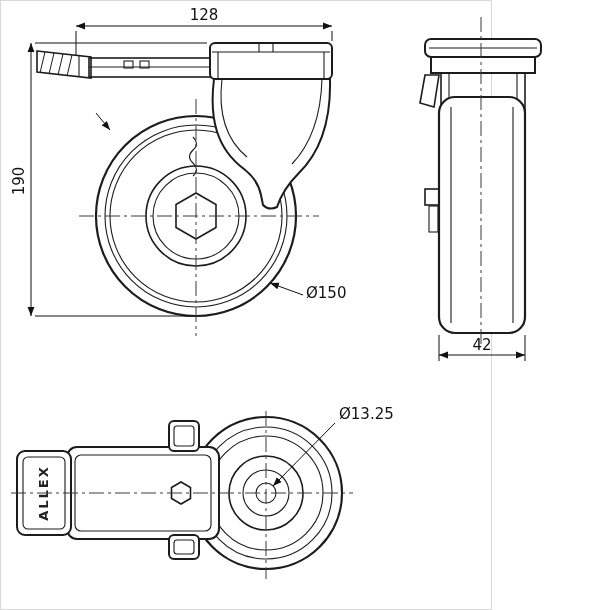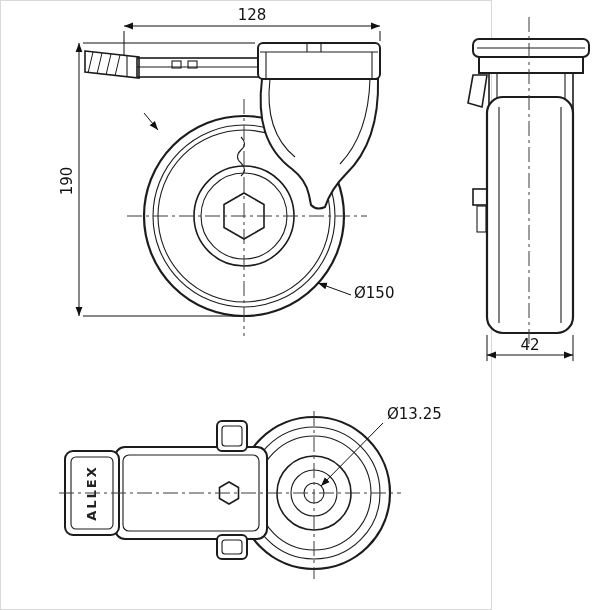--- a/index.html
+++ b/index.html
@@ -10,21 +10,20 @@
     height: 610px;
     font-family: "DejaVu Sans", sans-serif;
   }
   .canvas {
     position: relative;
     width: 492px;
     height: 610px;
     background: #ffffff;
     box-sizing: border-box;
     border: 1px solid #d8d8d8;
-    padding-left: 48px;
   }
   svg { display: block; }
   .obj   { stroke: #1c1c1c; fill: none; }
   .objw  { stroke: #1c1c1c; fill: #ffffff; }
   .thin  { stroke-width: 1.1; }
   .med   { stroke-width: 1.6; }
   .thick { stroke-width: 2.2; }
   .cl {
     stroke: #3a3a3a;
     stroke-width: 1;

